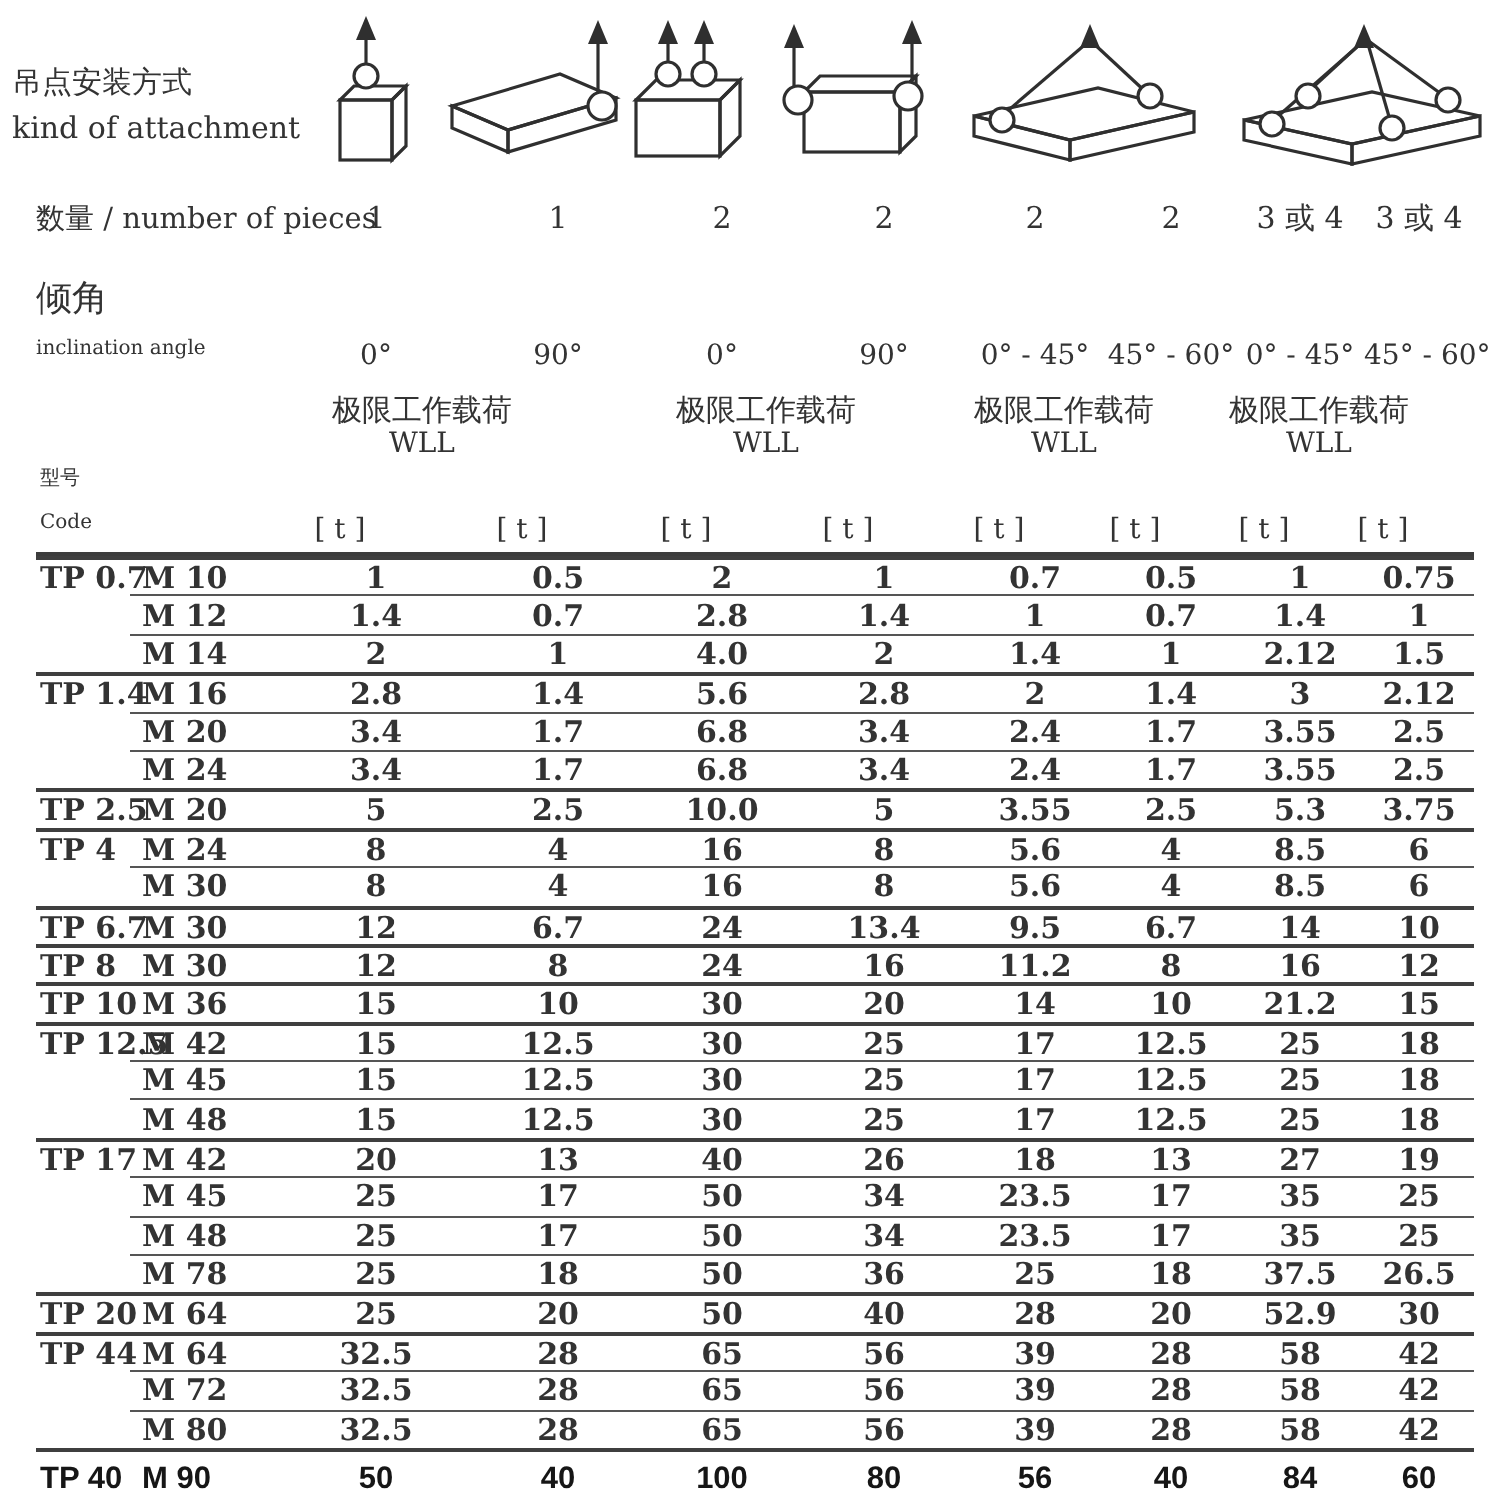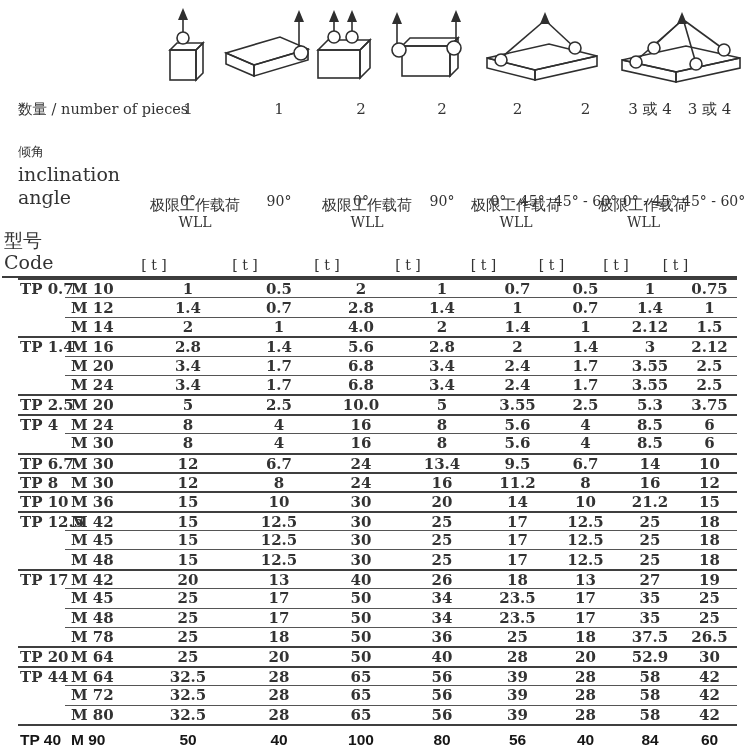--- a/index.html
+++ b/index.html
@@ -16,32 +16,32 @@
   .diag{position:absolute;top:6px;}
   .diag svg{display:block;}
   #d1{left:162px;} #d2{left:220px;} #d3{left:312px;} #d4{left:386px;}
   #d5{left:481px;} #d6{left:616px;}
 
   
   .pieces{margin-top:6px;align-items:center;height:30px;}
   .row-label{font-size:14.5px;white-space:nowrap;overflow:visible;align-self:center;}
   .c-top{text-align:center;font-size:15px;white-space:nowrap;}
   .incl-row{margin-top:16px;align-items:end;height:46px;}
-  .incl-label .zh{font-size:13px;line-height:23px;}
-  .incl-label .en{font-size:19px;line-height:23px;}
+  .incl-label .zh{font-size:18px;line-height:23px;font-family:Liberation Mono, monospace;}
+  .incl-label .en{font-size:10px;line-height:23px;}
   .incl-row .c-top{font-size:14px;}
 
   
-  .hdr{position:relative;height:84px;margin:8px 13px 0 2px;border-bottom:2px solid #3c3c3c;text-decoration:underline;}
+  .hdr{position:relative;height:84px;margin:8px 13px 0 18px;border-bottom:2px solid #3c3c3c;text-decoration:underline;}
   .hdr .grid{grid-template-columns:29px 73px 100px 82px 82px 80px 71px 65px 64px 55px;}
   .wll-grid{position:absolute;top:2px;left:0;right:0;}
   .wll-cell{grid-column:span 2;text-align:center;}
   .wll-zh{font-size:15px;line-height:18px;}
   .wll-en{font-size:14px;line-height:17px;}
-  .code-block{position:absolute;left:2px;bottom:3px;font-size:19px;line-height:22px;}
+  .code-block{position:absolute;left:2px;bottom:3px;font-size:10px;line-height:22px;}
   .unit-grid{position:absolute;bottom:3px;left:0;right:0;}
   .c-unit{text-align:center;font-size:14px;}
 
   
   .row{height:19.4px;font-size:15px;font-weight:bold;}
   .row>div{display:flex;align-items:center;height:100%;}
   .c-tp{padding-left:2px;white-space:nowrap;}
   .c-m{padding-left:6px;white-space:nowrap;text-align:center;}
   .c-v{justify-content:center;}
   .row.grp{border-top:2px solid #3f3f3f;}
@@ -50,20 +50,24 @@
   .row.bold{height:30px;border-top:2px solid #3f3f3f;
             font-family:"Liberation Sans",sans-serif;font-weight:bold;
             font-size:15.5px;color:#161616;}
 </style>
 </head>
 <body>
 
 <div class="page">
 
   <div class="diagrams pad">
+    <div class="attach-label">
+      <div>吊点安装方式</div>
+      <div>kind of attachment</div>
+    </div>
 
     <div class="diag" id="d1">
       <svg width="46" height="78" viewBox="0 0 46 78" fill="none" stroke="#2f2f2f" stroke-width="1.6">
         <polygon points="8,44 15,37 41,37 34,44"></polygon>
         <rect x="8" y="44" width="26" height="30"></rect>
         <polygon points="34,44 41,37 41,67 34,74"></polygon>
         <circle cx="21" cy="32" r="6" fill="#fff"></circle>
         <line x1="21" y1="12" x2="21" y2="26"></line>
         <polygon points="21,2 16,14 26,14" fill="#2f2f2f" stroke="none"></polygon>
       </svg>

